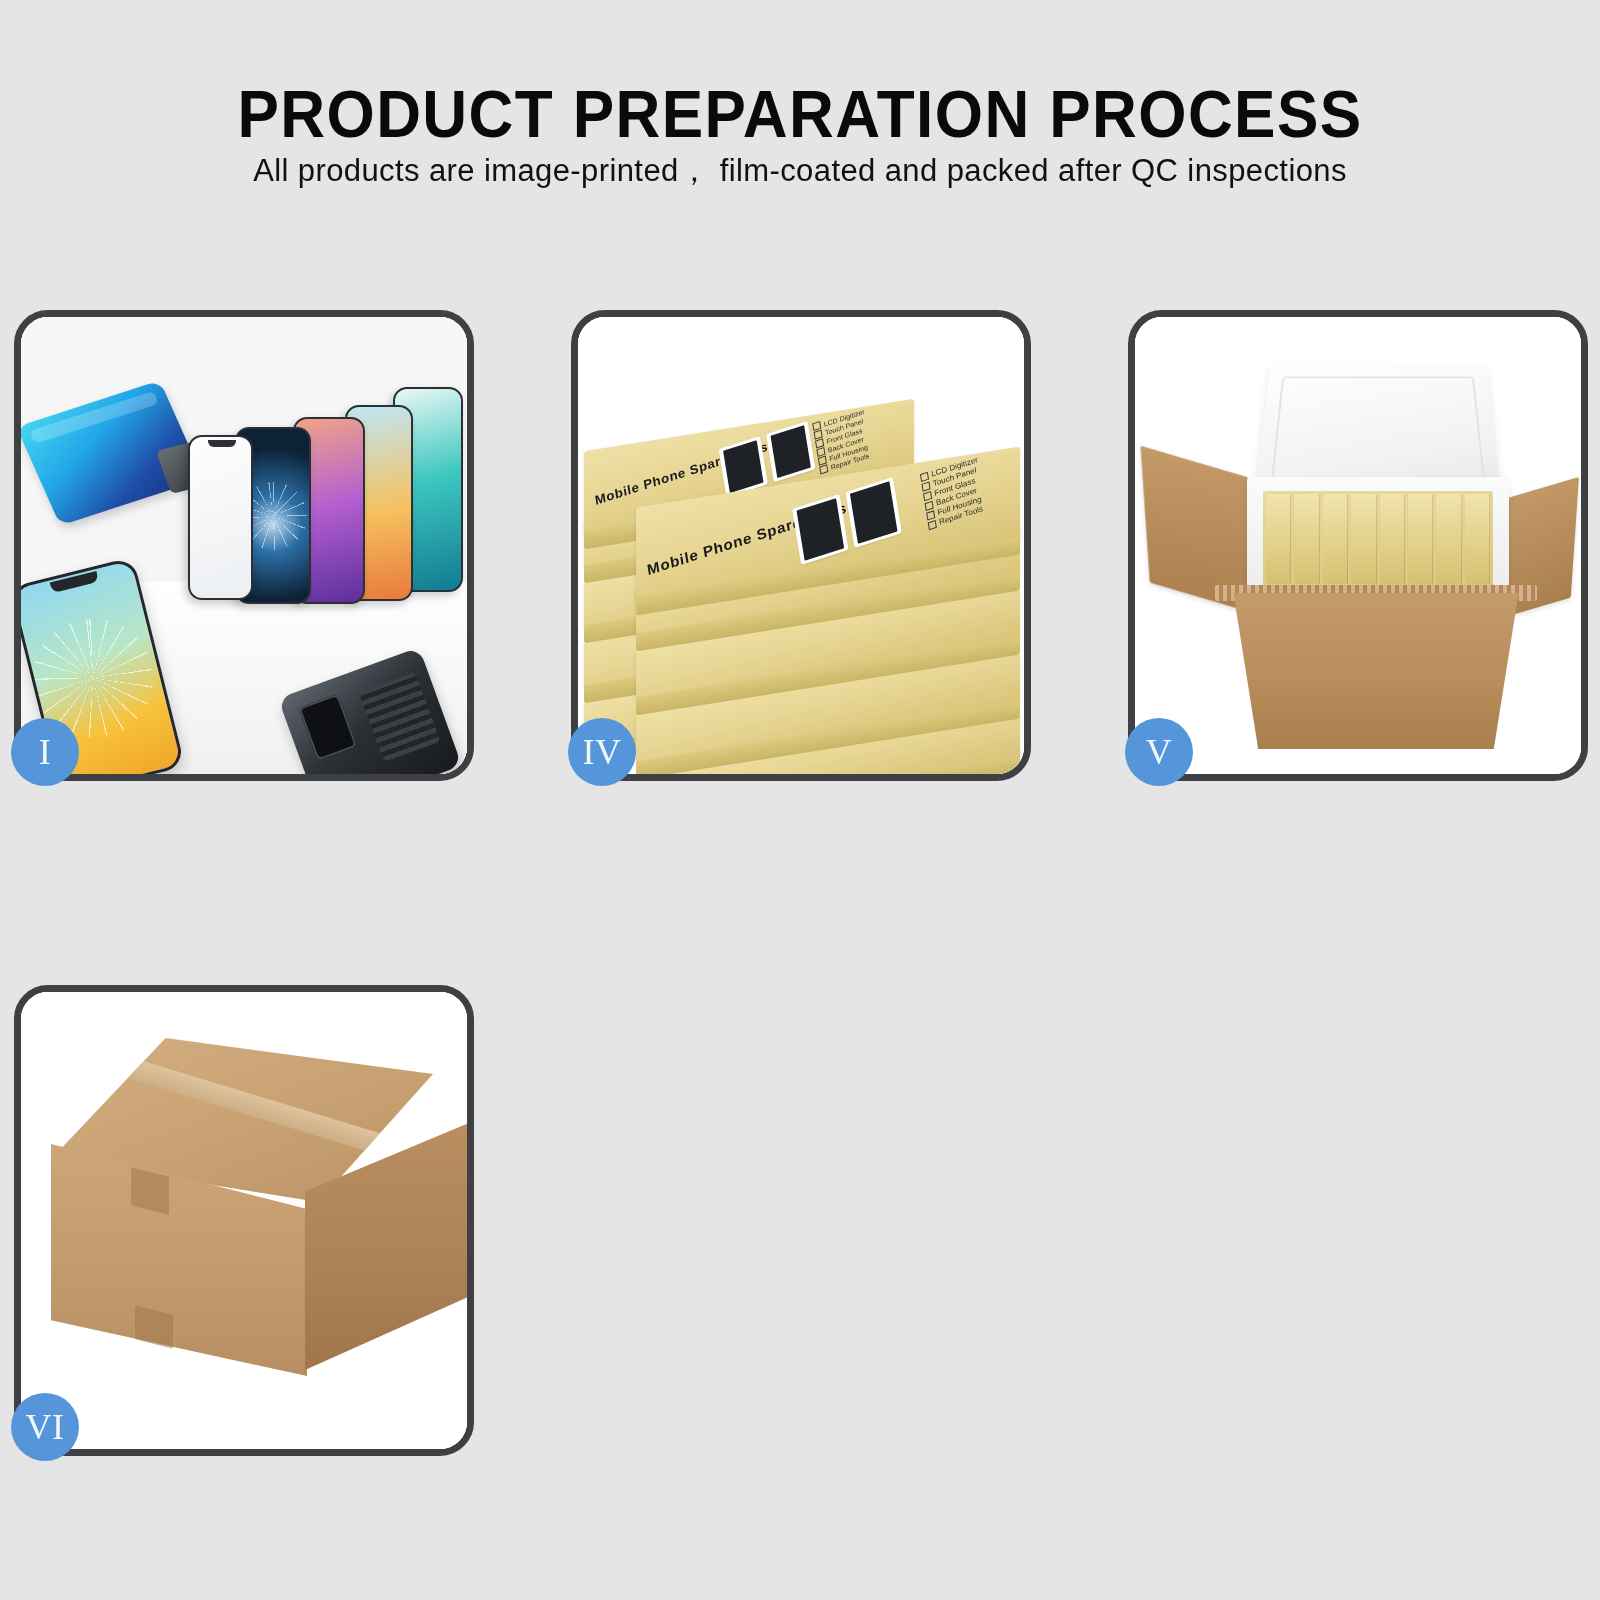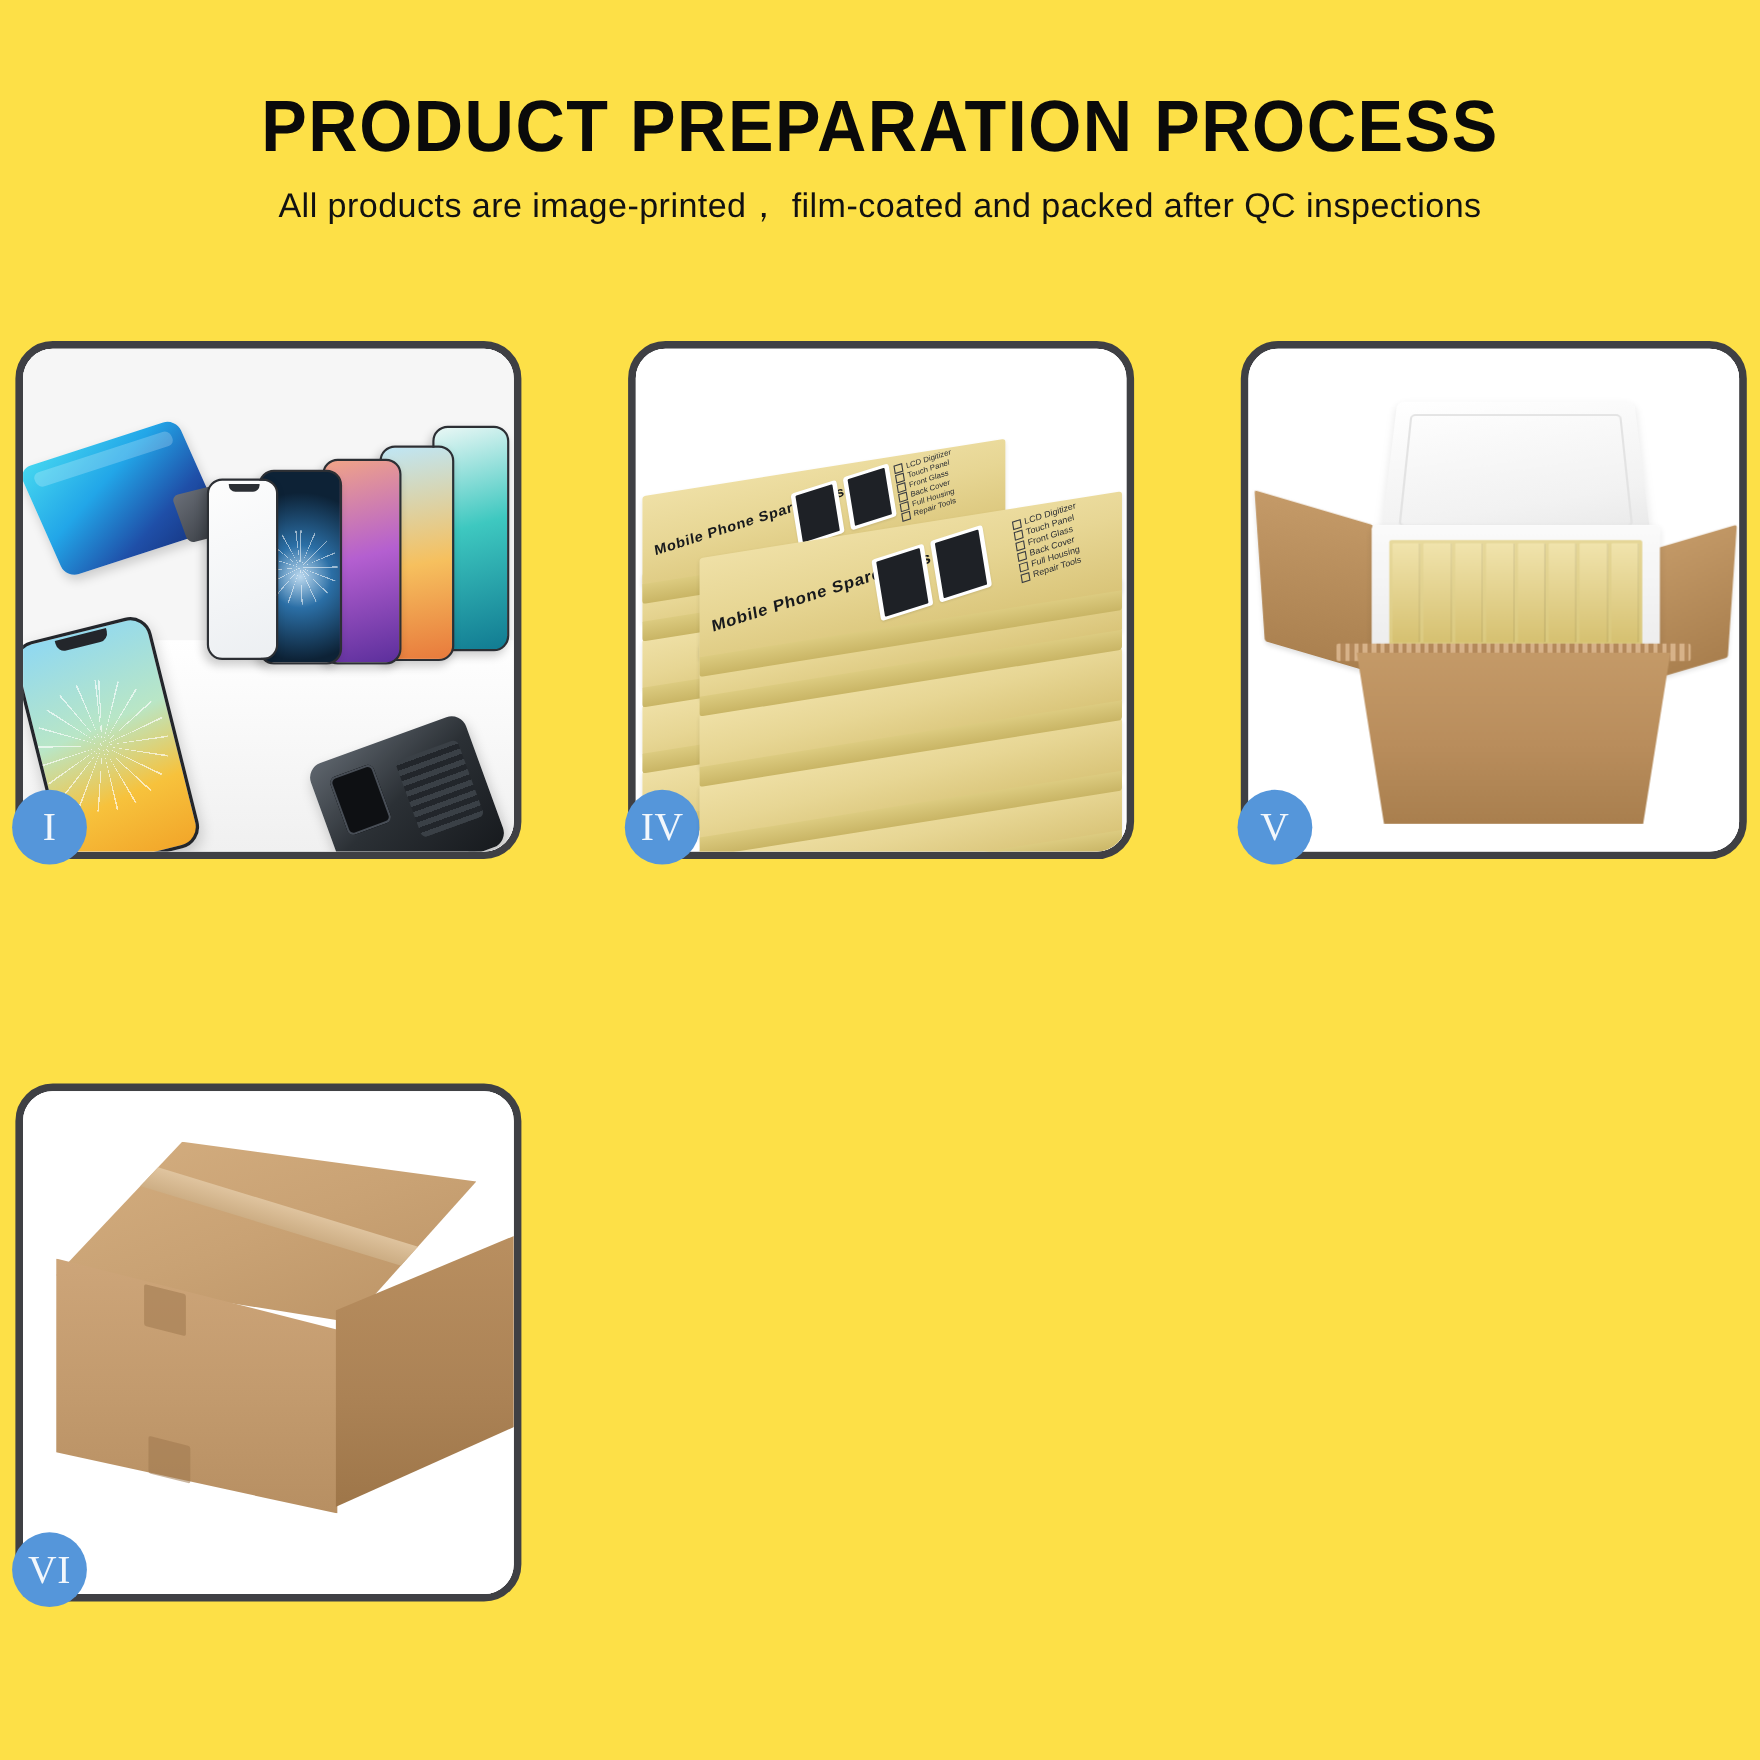--- a/index.html
+++ b/index.html
@@ -9,42 +9,41 @@
     height: 1600px;
     background: #ffffff;
     font-family: "Liberation Sans", sans-serif;
     overflow: hidden;
   }
 
   .page {
     position: relative;
     width: 1600px;
     height: 1600px;
-    background: #fde047;
+    background: #e5e5e5;
   }
 
   
   .header {
     position: absolute;
     top: 78px;
     left: 0;
     width: 1600px;
     text-align: center;
   }
   .main-title {
     font-family: "Liberation Sans", sans-serif;
     font-size: 66px;
     font-weight: 700;
     letter-spacing: 1.5px;
     color: #0a0a0a;
     line-height: 1.12;
     transform: scaleX(0.94);
   }
   .sub-title {
-    margin-top: 16px;
     font-family: "Liberation Sans", sans-serif;
     font-size: 31px;
     font-weight: 400;
     letter-spacing: 0.4px;
     color: #111111;
     line-height: 1.2;
   }
   .sub-title .cjk-comma { letter-spacing: 10px; }
 
   

